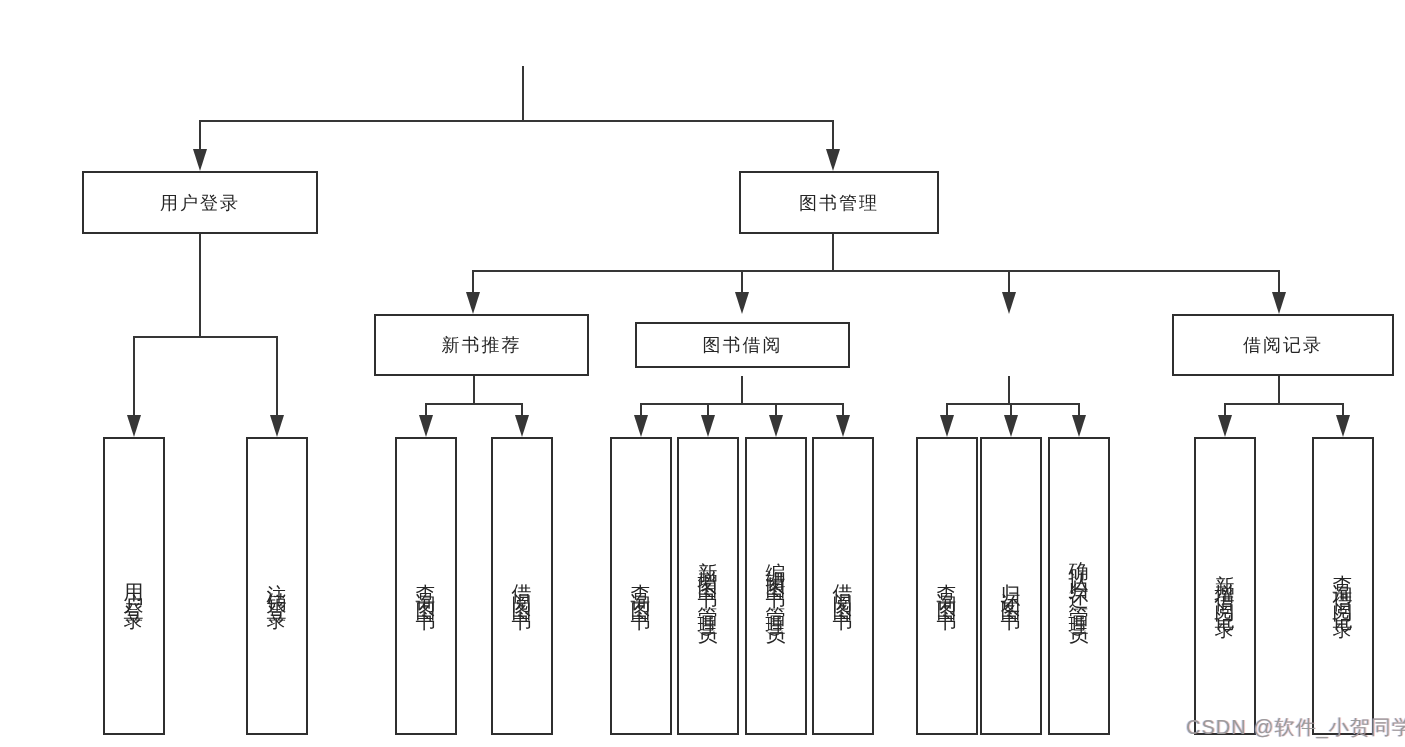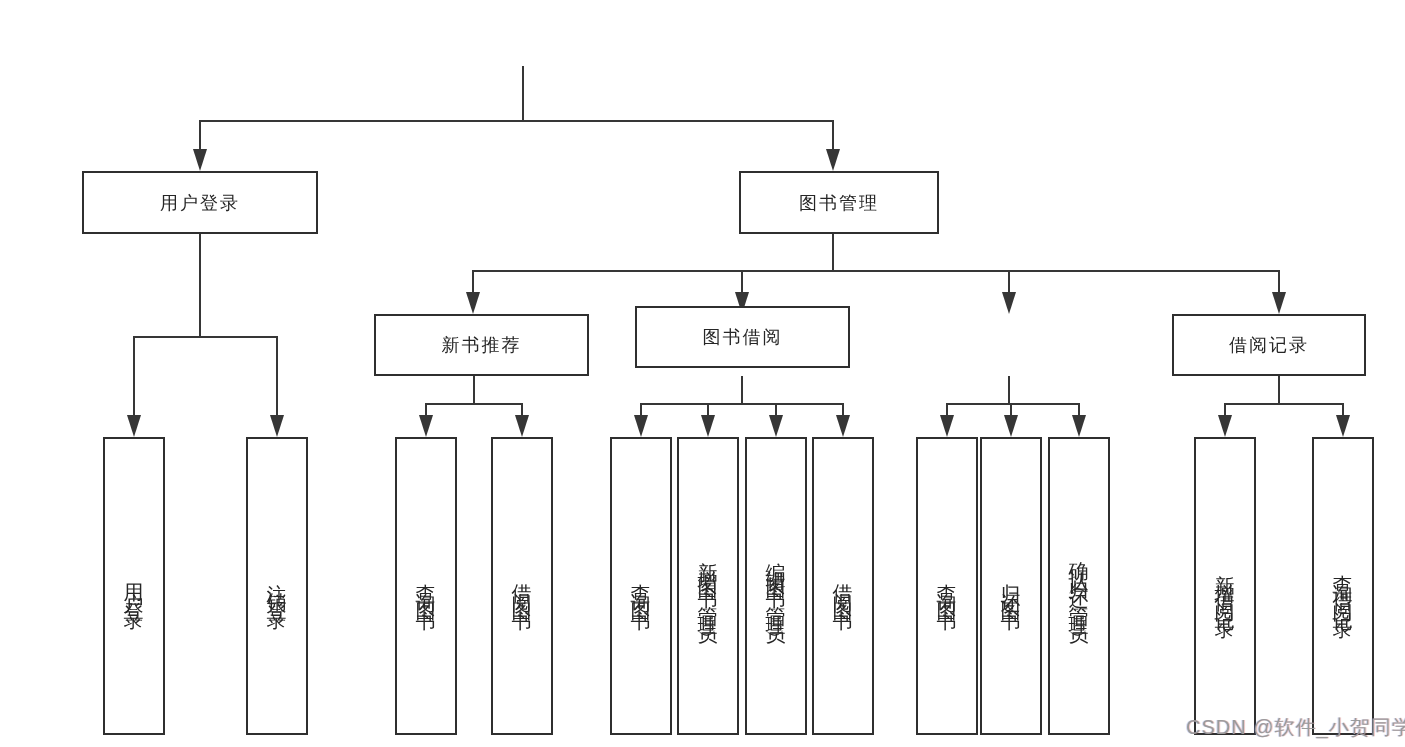--- a/index.html
+++ b/index.html
@@ -74,24 +74,24 @@
     <div class="ar" style="left:735px;top:292px;"></div>
     <div class="vl" style="left:1008px;top:270px;height:23px;"></div>
     <div class="ar" style="left:1002px;top:292px;"></div>
     <div class="vl" style="left:1278px;top:270px;height:23px;"></div>
     <div class="ar" style="left:1272px;top:292px;"></div>
   </div>
 
   <div class="box" style="left:366px;top:314px;width:215px;height:62px;margin-left:8px;">
     <span class="h-label">新书推荐</span>
   </div>
-  <div class="box" style="left:635px;top:306px;width:215px;height:62px;">
+  <div class="box" style="left:635px;top:322px;width:215px;height:46px;">
     <span class="h-label">图书借阅</span>
   </div>
-  <div class="box" style="left:1172px;top:314px;width:194px;height:62px;">
+  <div class="box" style="left:1172px;top:314px;width:222px;height:62px;">
     <span class="h-label">借阅记录</span>
   </div>
 
   <div>
     <div class="vl" style="left:473px;top:376px;height:29px;"></div>
     <div class="hl" style="left:425px;top:403px;width:98px;"></div>
     <div class="vl" style="left:425px;top:403px;height:14px;"></div>
     <div class="ar" style="left:419px;top:415px;"></div>
     <div class="vl" style="left:521px;top:403px;height:14px;"></div>
     <div class="ar" style="left:515px;top:415px;"></div>

